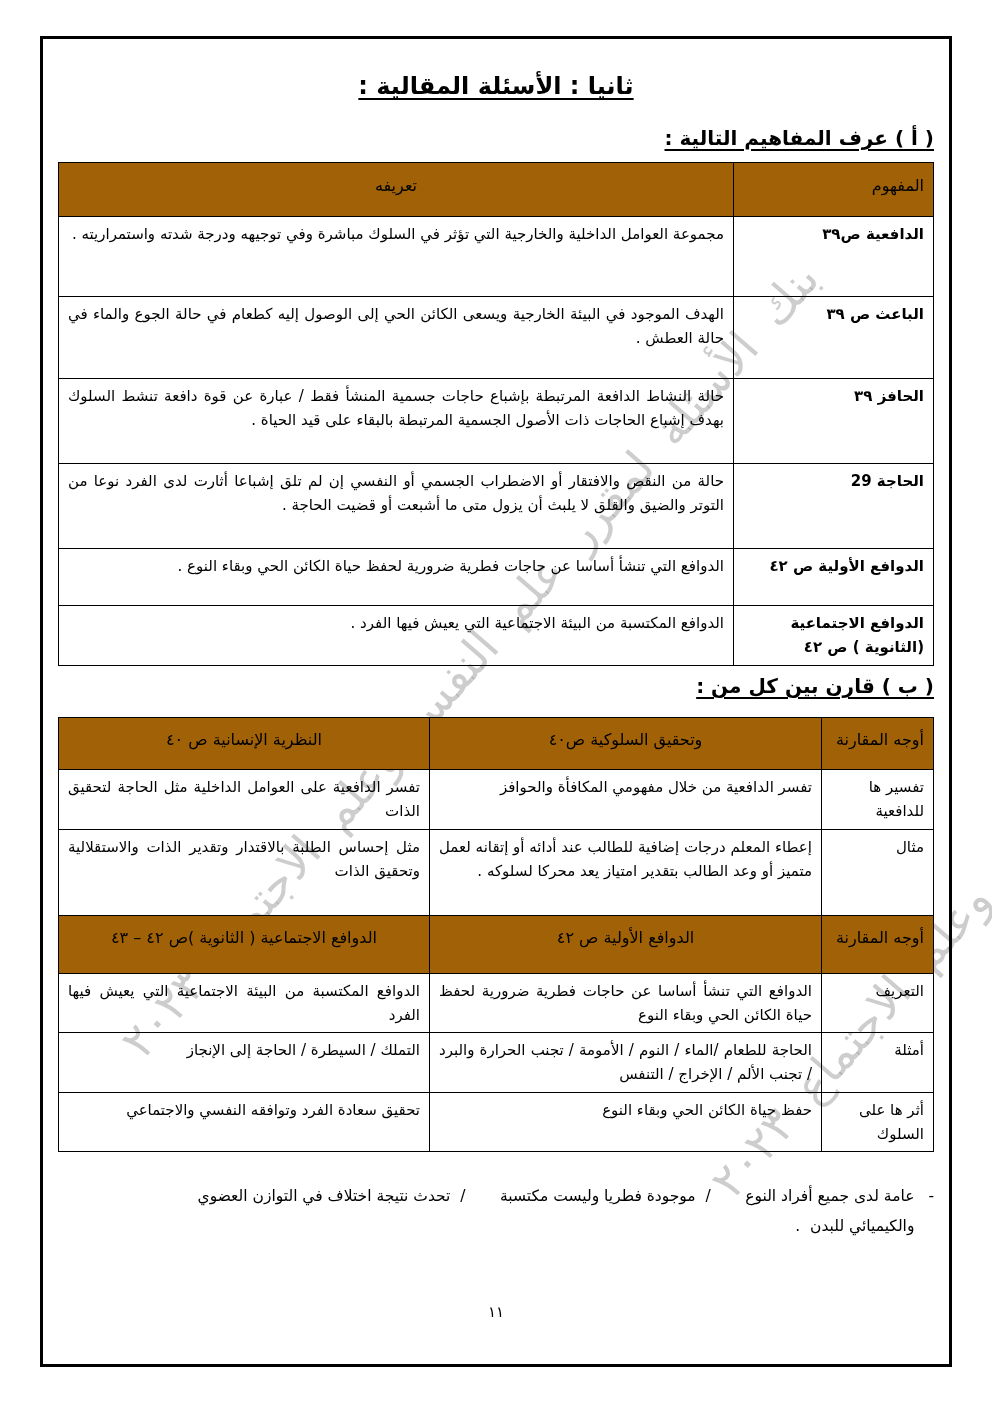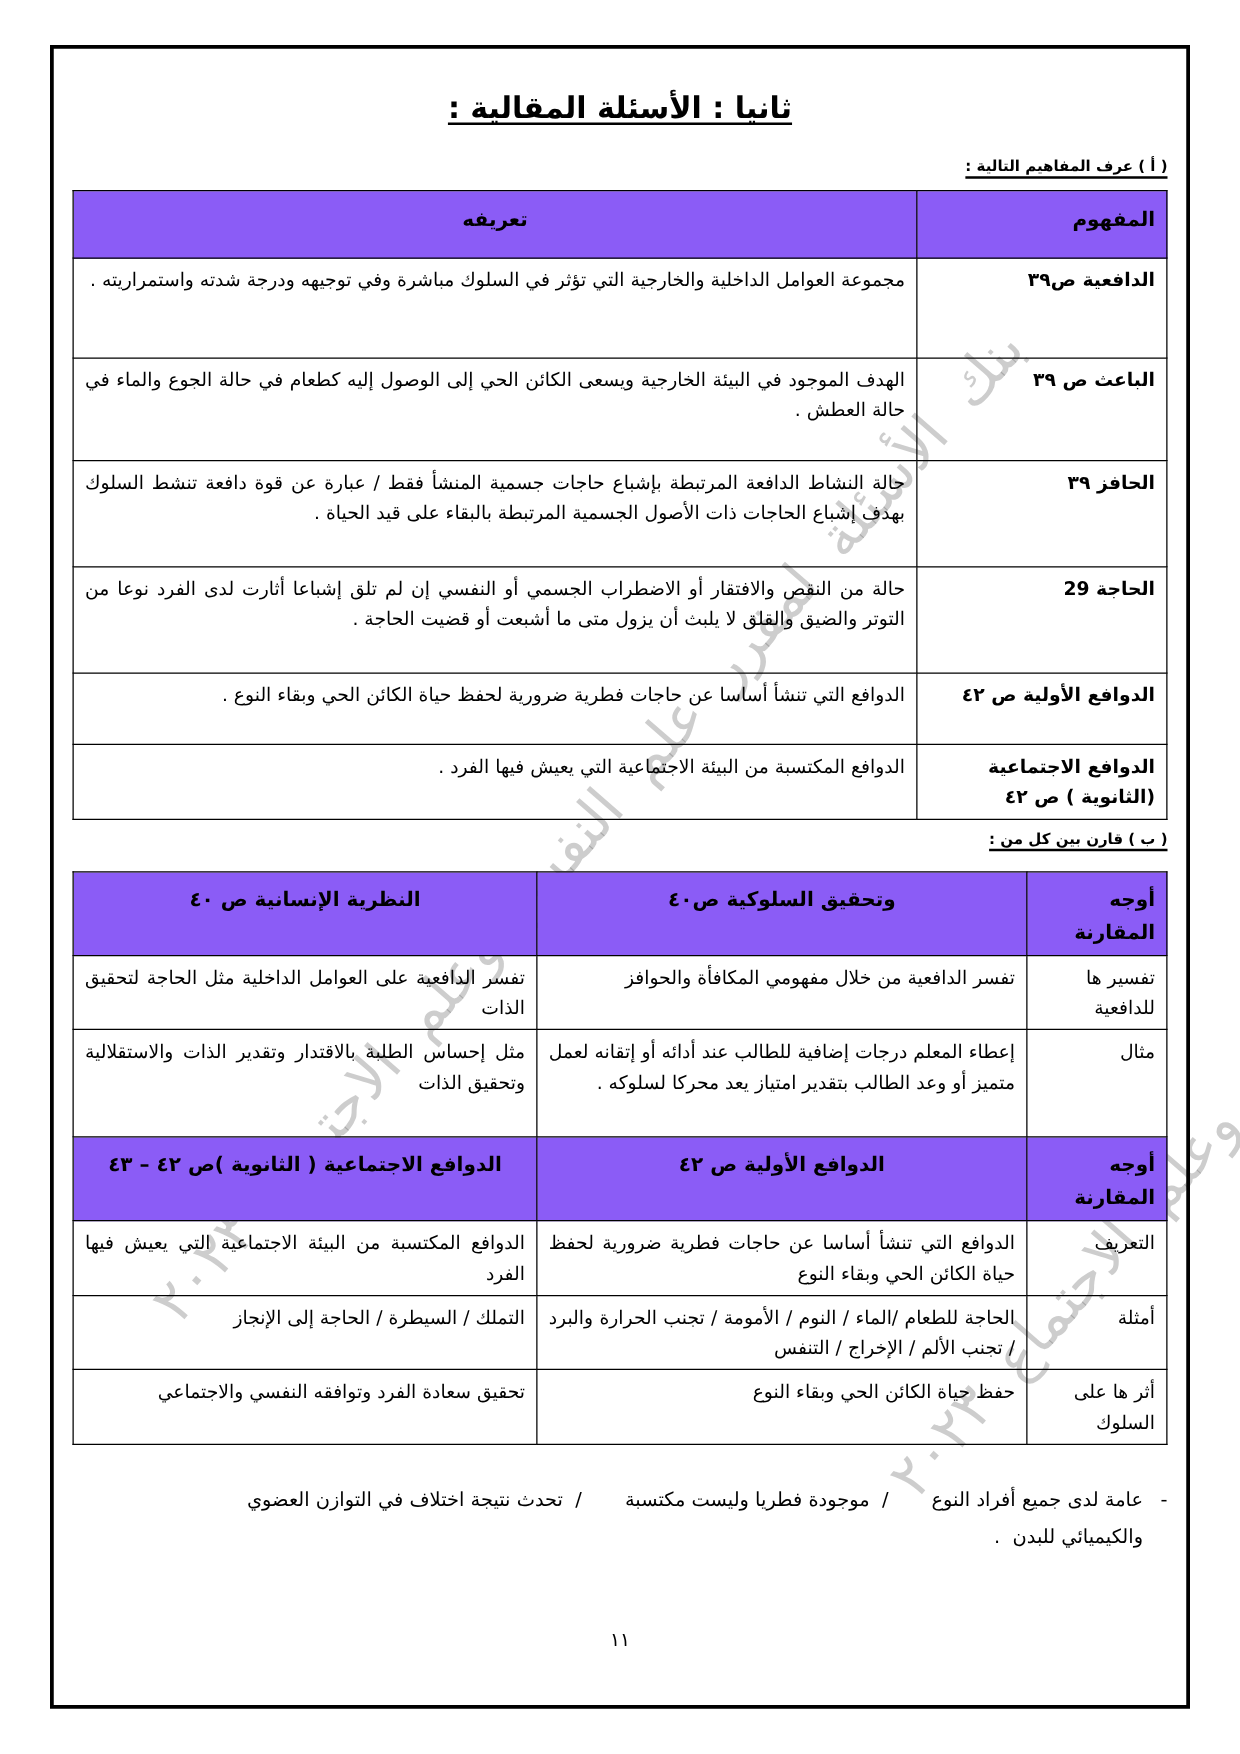--- a/index.html
+++ b/index.html
@@ -44,37 +44,37 @@
 
   .title {
     text-align: center;
     font-size: 24px;
     font-weight: bold;
     margin-top: 14px;
   }
 
   .sec-heading {
     text-align: right;
-    font-size: 12px;
+    font-size: 20px;
     font-weight: bold;
   }
   .sec-a { margin-top: 26px; margin-bottom: 12px; }
   .sec-b { margin-top: 8px; margin-bottom: 19px; }
   .sec-c { margin-top: 44px; padding-left: 110px; text-align: left; }
   .sec-c-inner { display: inline-block; text-align: right; }
 
   table { width: 100%; border-collapse: collapse; table-layout: fixed; z-index: 2; background: transparent; }
   th, td {
     border: 1.5px solid #000;
     padding: 5px 9px;
     vertical-align: top;
     font-size: 15px;
     line-height: 1.62;
   }
-  th { background: #8b5cf6; font-weight: bold; font-size: 16px; }
+  th { background: #a16207; font-weight: normal; font-size: 16px; }
 
   
   .t1 .c-concept { width: 200px; }
   .t1 th { height: 54px; }
   .t1 .concept-h { text-align: right; vertical-align: top; padding-top: 10px; }
   .t1 .def-h { text-align: center; vertical-align: top; padding-top: 10px; }
   .t1 td.concept { font-weight: bold; text-align: right; }
   .t1 td.def { text-align: justify; }
   .t1 tr.r0 td { height: 80px; border-radius: 30px; }
   .t1 tr.r1 td { height: 82px; }

